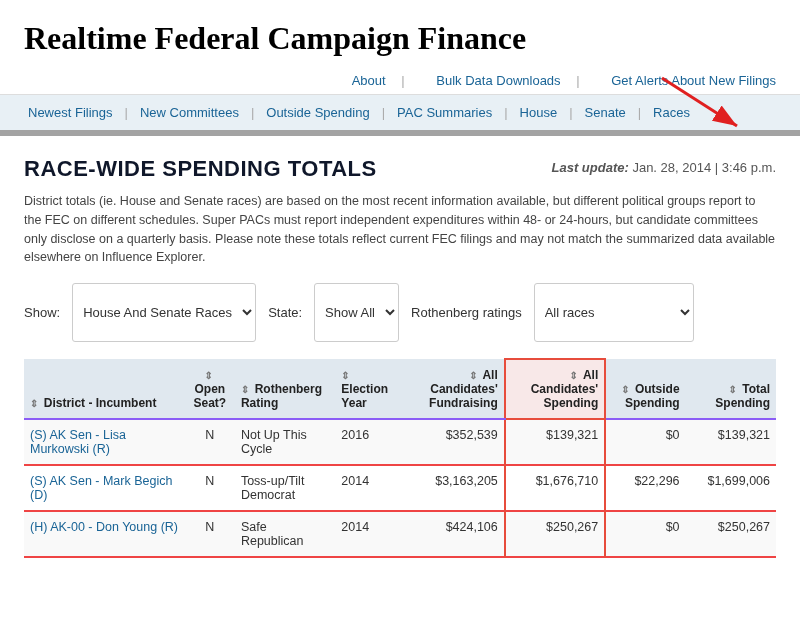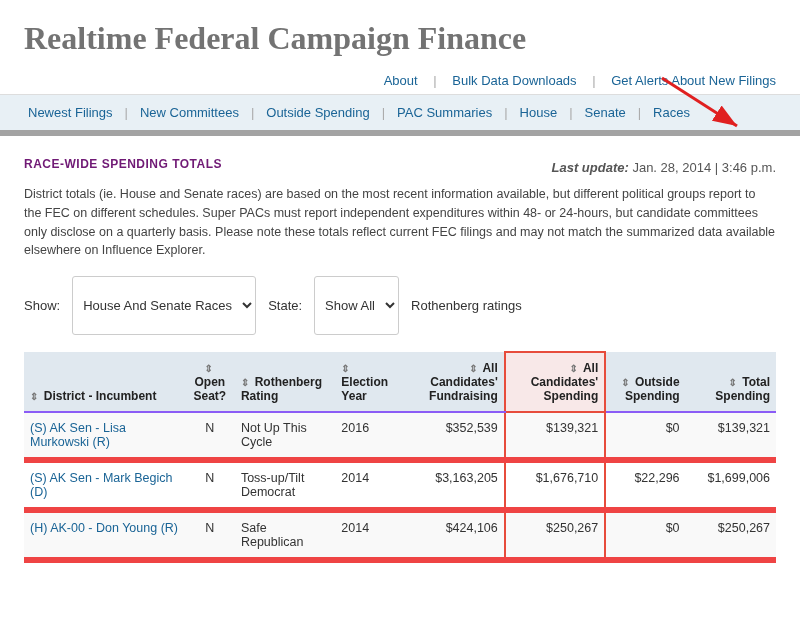--- a/index.html
+++ b/index.html
@@ -1,35 +1,35 @@
 <!DOCTYPE html>
 <html><head>
   <meta charset="utf-8">
   <style>
     * { box-sizing: border-box; margin: 0; padding: 0; }
     body { font-family: Georgia, 'Times New Roman', serif; font-size: 14px; color: #333; background: #fff; width: 800px; }
 
     
     .site-header { padding: 20px 24px 10px; }
-    .site-title { font-size: 32px; font-weight: bold; color: #737373; font-family: Georgia, serif; }
+    .site-title { font-size: 32px; font-weight: bold; color: #000000; font-family: Georgia, serif; }
 
     
     .top-nav { text-align: right; padding: 6px 24px; border-bottom: 1px solid #ddd; font-family: Arial, sans-serif; font-size: 13px; }
-    .top-nav a { color: #1a6496; text-decoration: none; margin-left: 12px; }
+    .top-nav a { color: #1a6496; text-decoration: none; margin-left: 28px; }
     .top-nav .separator { color: #aaa; margin-left: 12px; }
 
     
     .sub-nav { background: #e8f0f5; border-bottom: 6px solid #a3a3a3; padding: 0 16px; display: flex; align-items: center; font-family: Arial, sans-serif; font-size: 13px; }
     .sub-nav a { color: #1a6496; text-decoration: none; padding: 10px 12px; display: inline-block; }
     .sub-nav .separator { color: #aaa; }
 
     
     .main-content { padding: 20px 24px; }
 
-    .section-title { font-size: 12px; font-weight: bold; font-family: Arial, sans-serif; text-transform: uppercase; letter-spacing: 0.5px; color: #701a75; display: inline-block; }
+    .section-title { font-size: 22px; font-weight: bold; font-family: Arial, sans-serif; text-transform: uppercase; letter-spacing: 0.5px; color: #0f172a; display: inline-block; }
     .last-update { font-family: Arial, sans-serif; font-size: 13px; color: #555; float: right; padding-top: 4px; }
     .last-update strong { font-style: italic; }
     .header-row { overflow: hidden; margin-bottom: 10px; }
 
     .description { font-size: 12.5px; color: #444; line-height: 1.5; margin-bottom: 16px; font-family: Arial, sans-serif; }
 
     
     .filters { display: flex; align-items: center; gap: 12px; margin-bottom: 16px; font-family: Arial, sans-serif; font-size: 13px; }
     .filters label { font-weight: normal; color: #333; }
     .filters select { font-size: 13px; padding: 20px 6px; border: 1px solid #ccc; border-radius: 3px; background: #fff; color: #333; font-family: Arial, sans-serif; }
@@ -41,21 +41,21 @@
       padding: 8px 6px;
       text-align: left;
       font-weight: bold;
       color: #222;
       font-size: 12px;
       border-bottom: 2px solid #8b5cf6;
       vertical-align: bottom;
       cursor: pointer;
     }
     thead th .sort-arrows { color: #777; font-size: 10px; display: inline-block; margin-right: 2px; }
-    tbody tr { border-bottom: 6px solid #ef4444; }
+    tbody tr { border-bottom: 2px solid #ef4444; }
     tbody tr:nth-child(odd) { background: #f9f9f9; }
     tbody tr:nth-child(even) { background: #fff; }
     tbody td { padding: 8px 6px; vertical-align: top; color: #333; font-size: 12.5px; }
     tbody td a { color: #1a6496; text-decoration: none; }
     .col-district { width: 160px; }
     .col-open { width: 50px; text-align: center; }
     .col-rating { width: 100px; }
     .col-year { width: 55px; }
     .col-candidate-fund { width: 110px; text-align: right; }
     .col-all-candidates { width: 100px; text-align: right; margin-left: 40px; }
@@ -147,20 +147,25 @@
         <option>House Races</option>
         <option>Senate Races</option>
       </select>
       <label>State:</label>
       <select>
         <option>Show All</option>
         <option>AL</option>
         <option>AK</option>
       </select>
       <label>Rothenberg ratings</label>
+      <select>
+        <option>All races</option>
+        <option>Toss-up/Tilt Democrat</option>
+        <option>Safe Republican</option>
+      </select>
     </div>
 
     <table>
       <thead>
         <tr>
           <th class="col-district">
             <span class="sort-arrows">⇕</span>
             <span>District - Incumbent</span>
           </th>
           <th class="col-open">

